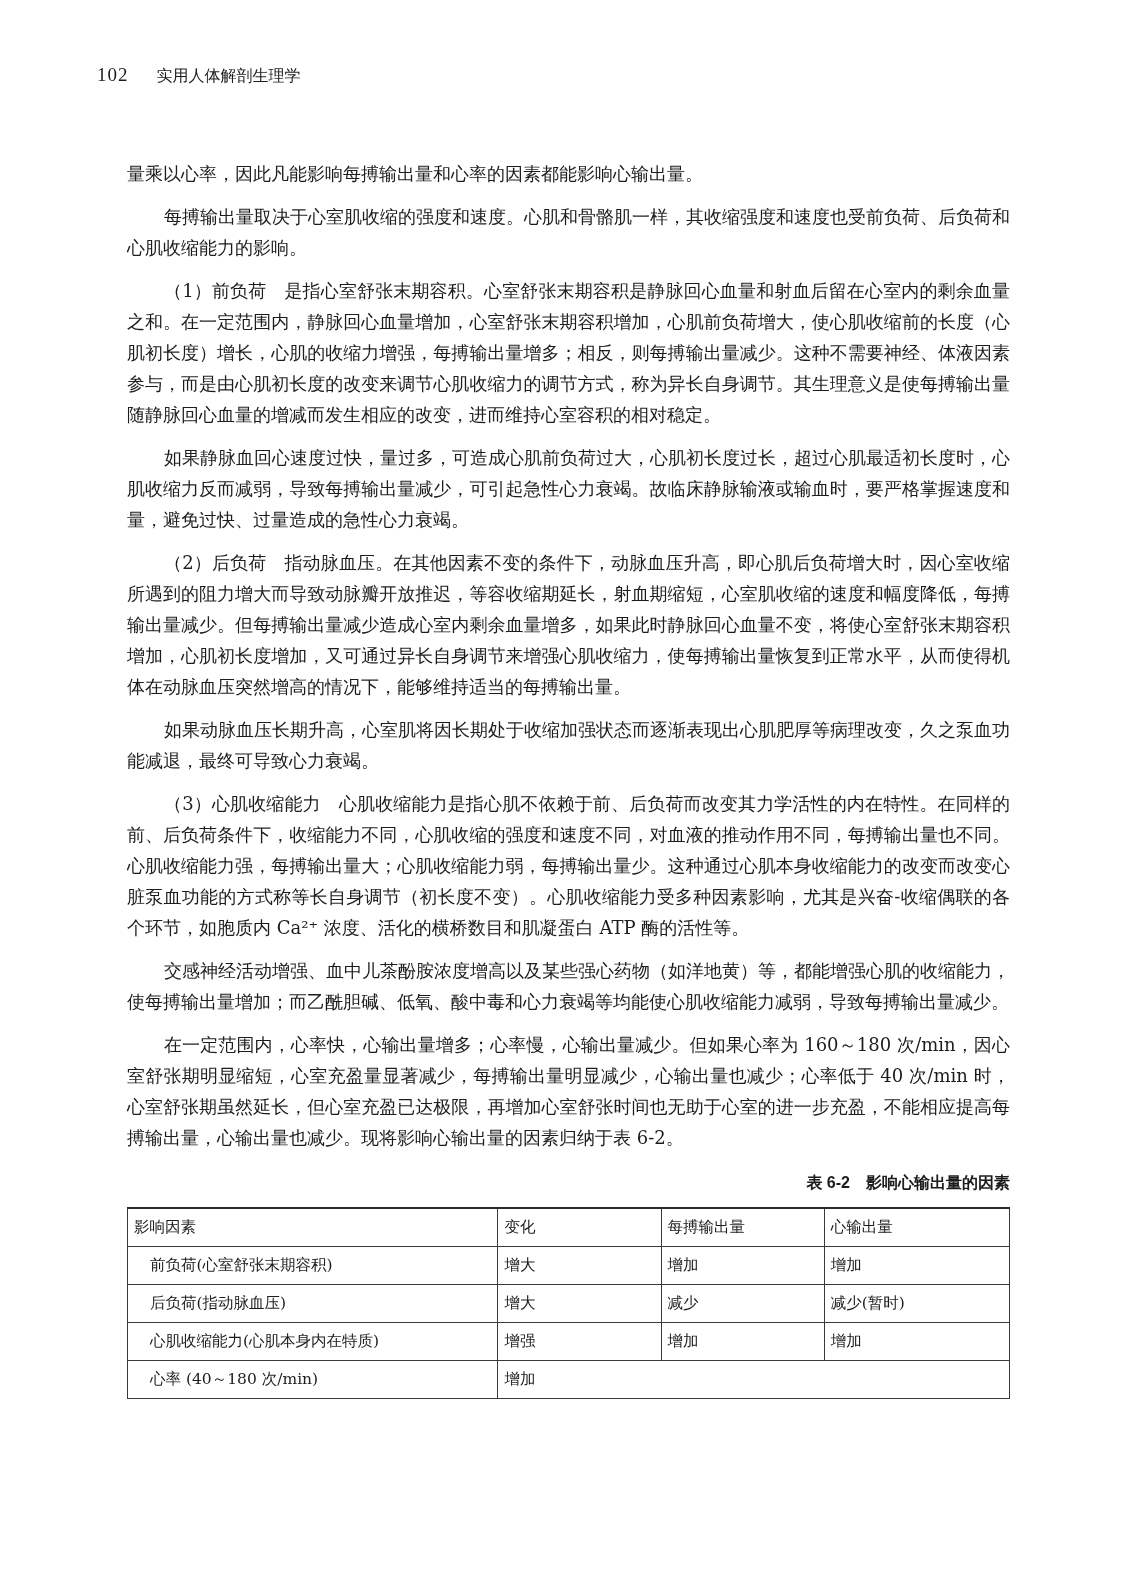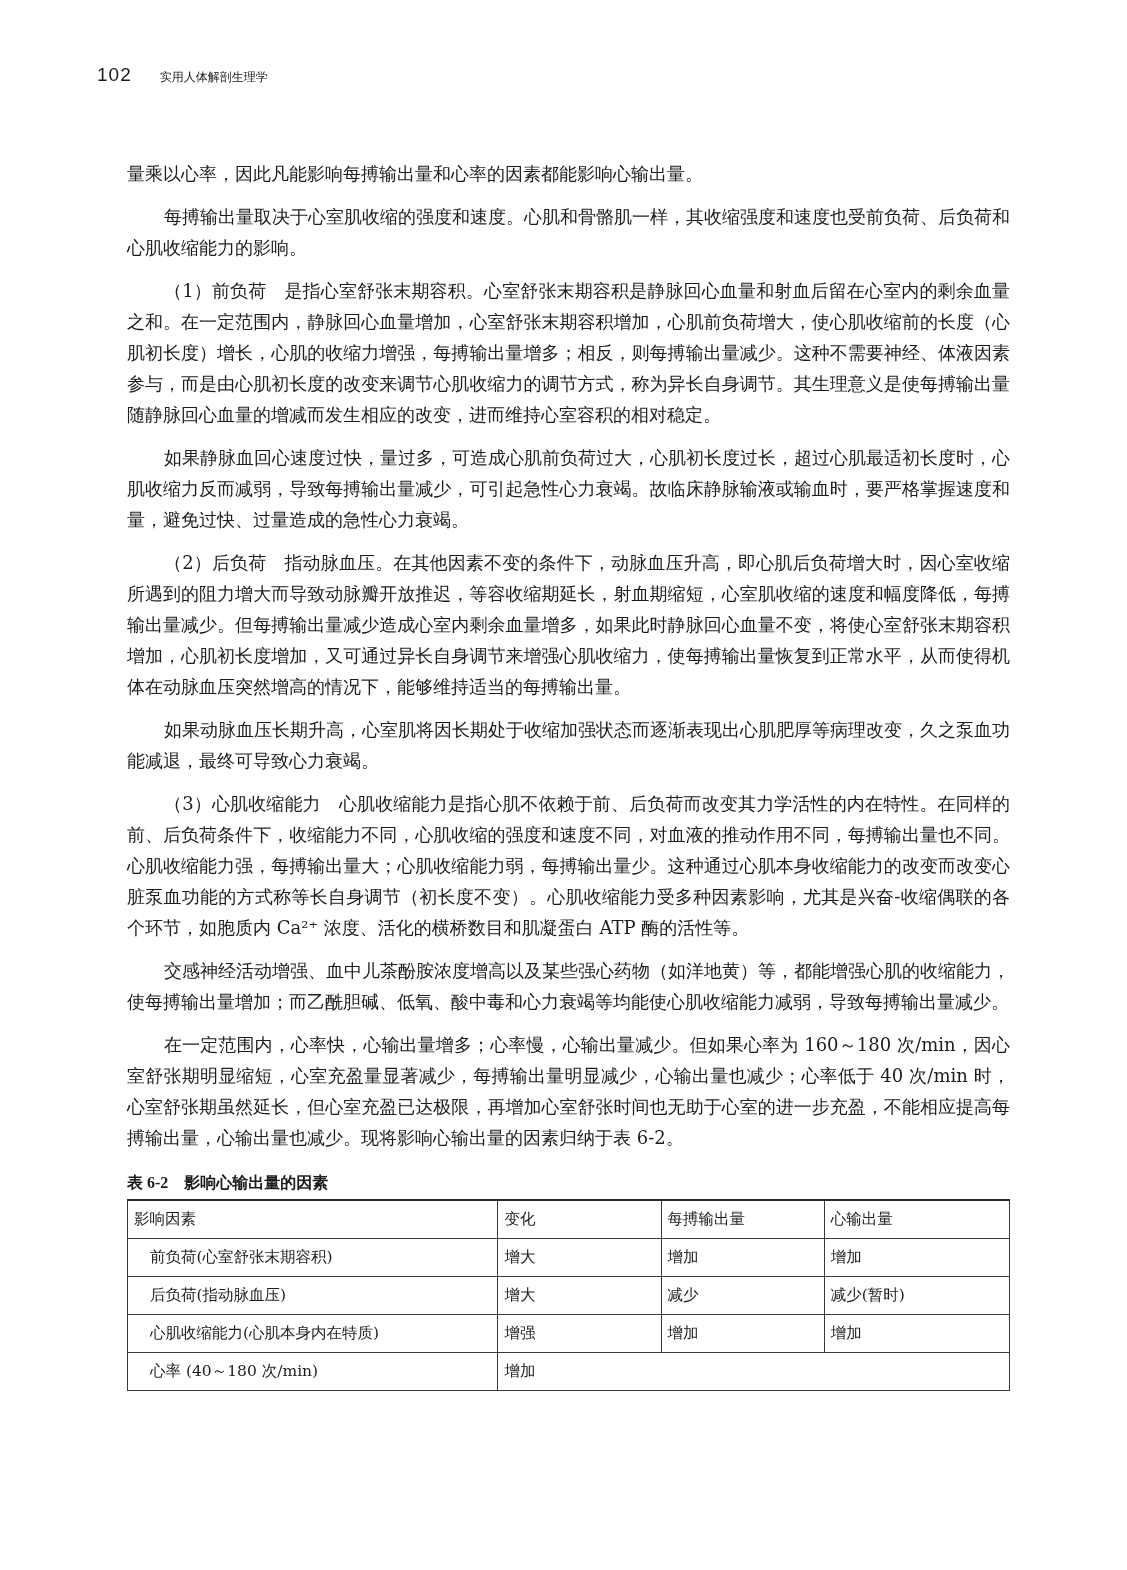--- a/index.html
+++ b/index.html
@@ -17,27 +17,27 @@
   .page-header {
     position: absolute;
     top: 64px;
     left: 97px;
     right: 117px;
     display: flex;
     align-items: baseline;
     font-size: 19px;
   }
   .page-number {
-    font-family: Liberation Sans, sans-serif;
+    font-family: Liberation Serif, serif;
     letter-spacing: 1px;
     text-align: right;
   }
   .book-title {
     margin-left: 28px;
-    font-size: 12px;
+    font-size: 16px;
   }
   .page-body {
     position: absolute;
     top: 146px;
     left: 127px;
     width: 883px;
     font-size: 18px;
     line-height: 31px;
     text-align: justify;
     text-justify: inter-ideograph;
@@ -48,27 +48,27 @@
     font-weight: bold;
     font-size: 18px;
     line-height: 31px;
     text-indent: 37px;
   }
   .table-block {
     margin-top: 18px;
     width: 100%;
   }
   .table-title {
-    text-align: left;
+    text-align: right;
     font-weight: bold;
     font-size: 16px;
     line-height: 24px;
-    margin-bottom: 4px;
+    margin-bottom: 12px;
     text-indent: 0;
-    font-family: Liberation Serif, serif;
+    font-family: Liberation Sans, sans-serif;
   }
   table.factors-table {
     width: 100%;
     border-collapse: collapse;
     table-layout: fixed;
     font-size: 15.5px;
   }
   table.factors-table th,
   table.factors-table td {
     border: 1px solid #3a3a3a;

